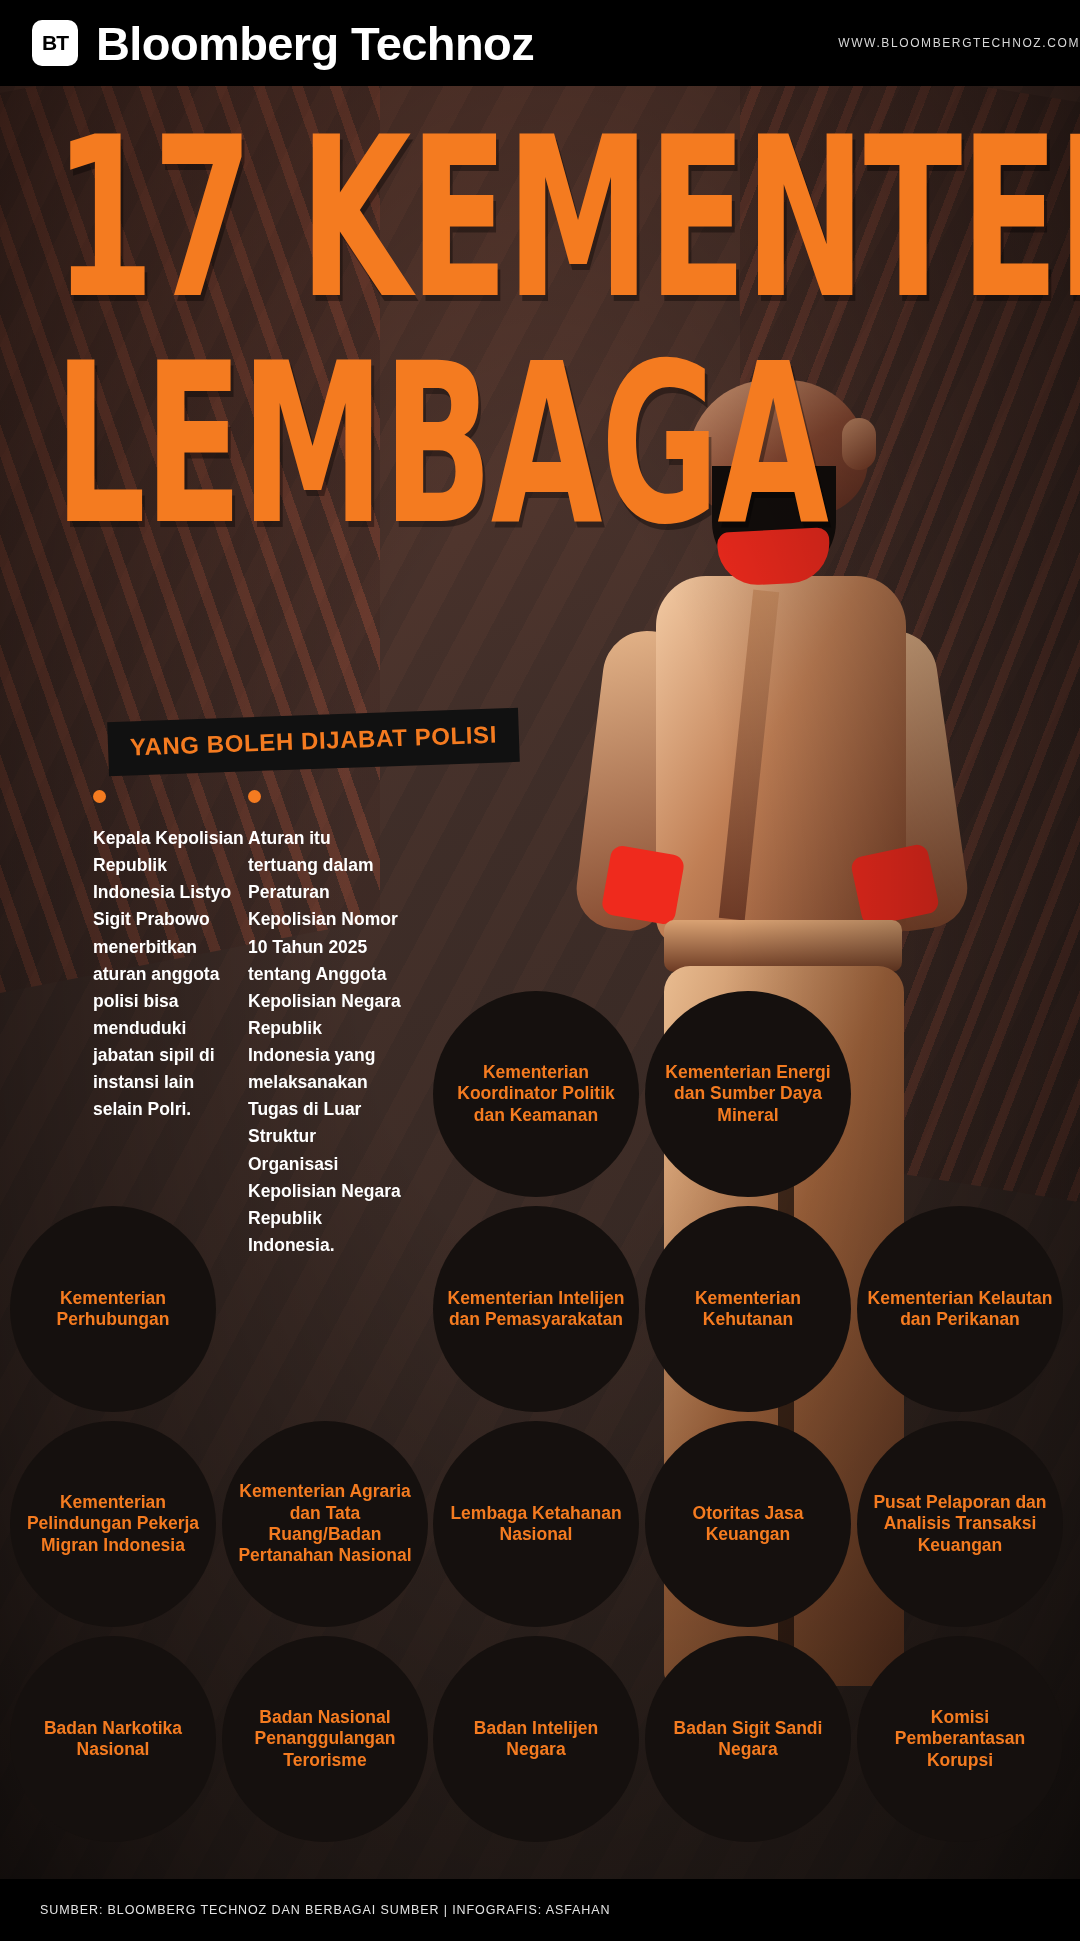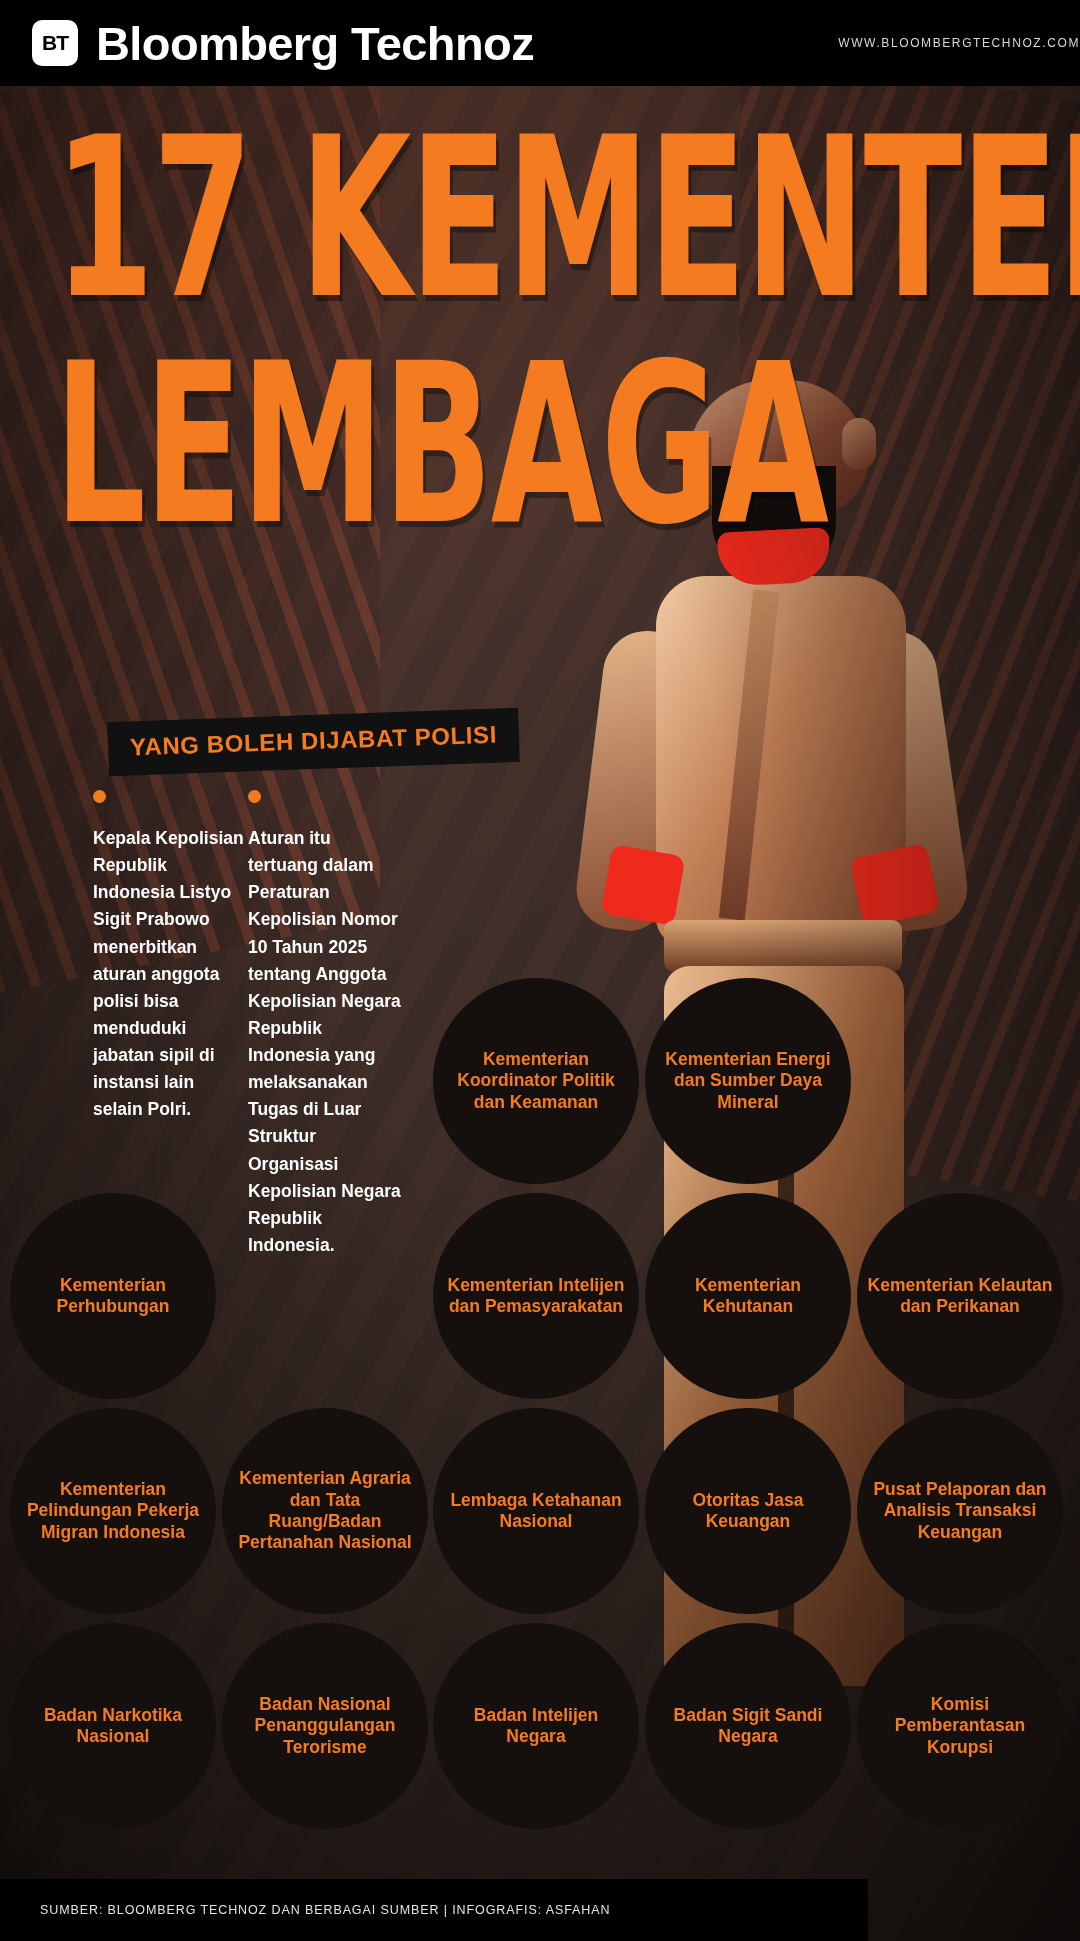--- a/index.html
+++ b/index.html
@@ -193,38 +193,38 @@
     background: #f47b20; margin-bottom: 22px;
   }
   .intro-col p {
     color: #ffffff;
     font-size: 17.5px;
     line-height: 1.55;
     font-weight: bold;
   }
 
   
-  .circles { position: absolute; left: 0; top: 3px; width: 1080px; height: 1649px; border-radius: 22px; }
+  .circles { position: absolute; left: 0; top: 16px; width: 1080px; height: 1649px; border-radius: 22px; }
   .circle {
     position: absolute;
     border-radius: 50%;
     background: #15100e;
     display: flex; align-items: center; justify-content: center;
     text-align: center;
     color: #f47b20;
     font-weight: bold;
     line-height: 1.22;
     padding: 10px;
   }
   .c-md { width: 206px; height: 206px; font-size: 17.5px; }
 
   
   .footer {
     position: absolute; left: 0; bottom: 0;
-    width: 868px; height: 62px;
+    width: 1080px; height: 62px;
     background: #000;
     display: flex; align-items: center;
   }
   .footer-text {
     color: #e4e4e4; font-size: 12.5px; letter-spacing: 0.9px;
     margin-left: 40px;
   }
 </style>
 </head>
 <body>

